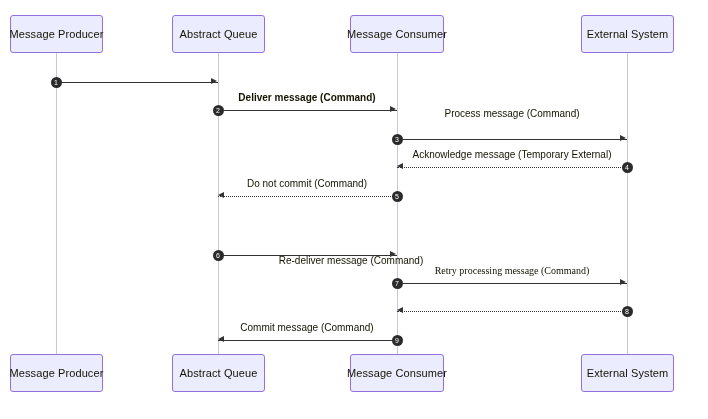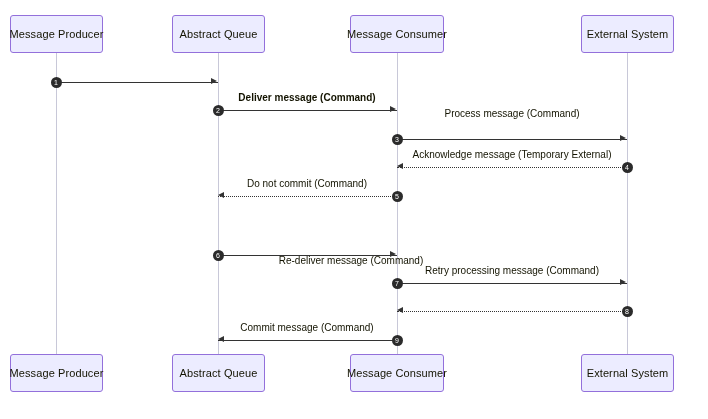--- a/index.html
+++ b/index.html
@@ -139,21 +139,21 @@
   <div class="msg-line dotted" style="left:218px; top:196px; width:179px;"></div>
   <div class="arrowhead left" style="left:218px; top:192.4px;"></div>
   <div class="seq-num" style="left:391.5px; top:190.5px;">5</div>
 
 
   <div class="msg-label" style="left:307px; top:255px;margin-left:44px;">Re-deliver message (Command)</div>
   <div class="msg-line" style="left:218px; top:255px; width:179px;"></div>
   <div class="arrowhead right" style="left:390px; top:251.4px;"></div>
   <div class="seq-num" style="left:212.5px; top:249.5px;">6</div>
 
-  <div class="msg-label" style="left:512px; top:265px;">Retry processing message (Command)</div>
+  <div class="msg-label" style="left:512px; top:265px;font-family:Liberation Serif, serif;">Retry processing message (Command)</div>
   <div class="msg-line" style="left:397px; top:283px; width:230px;"></div>
   <div class="arrowhead right" style="left:620px; top:279.4px;"></div>
   <div class="seq-num" style="left:391.5px; top:277.5px;">7</div>
 
   <div class="msg-line dotted" style="left:397px; top:311px; width:230px;"></div>
   <div class="arrowhead left" style="left:397px; top:307.4px;"></div>
   <div class="seq-num" style="left:621.5px; top:305.5px;">8</div>
 
   <div class="msg-label" style="left:307px; top:322px;">Commit message (Command)</div>
   <div class="msg-line" style="left:218px; top:340px; width:179px;"></div>

